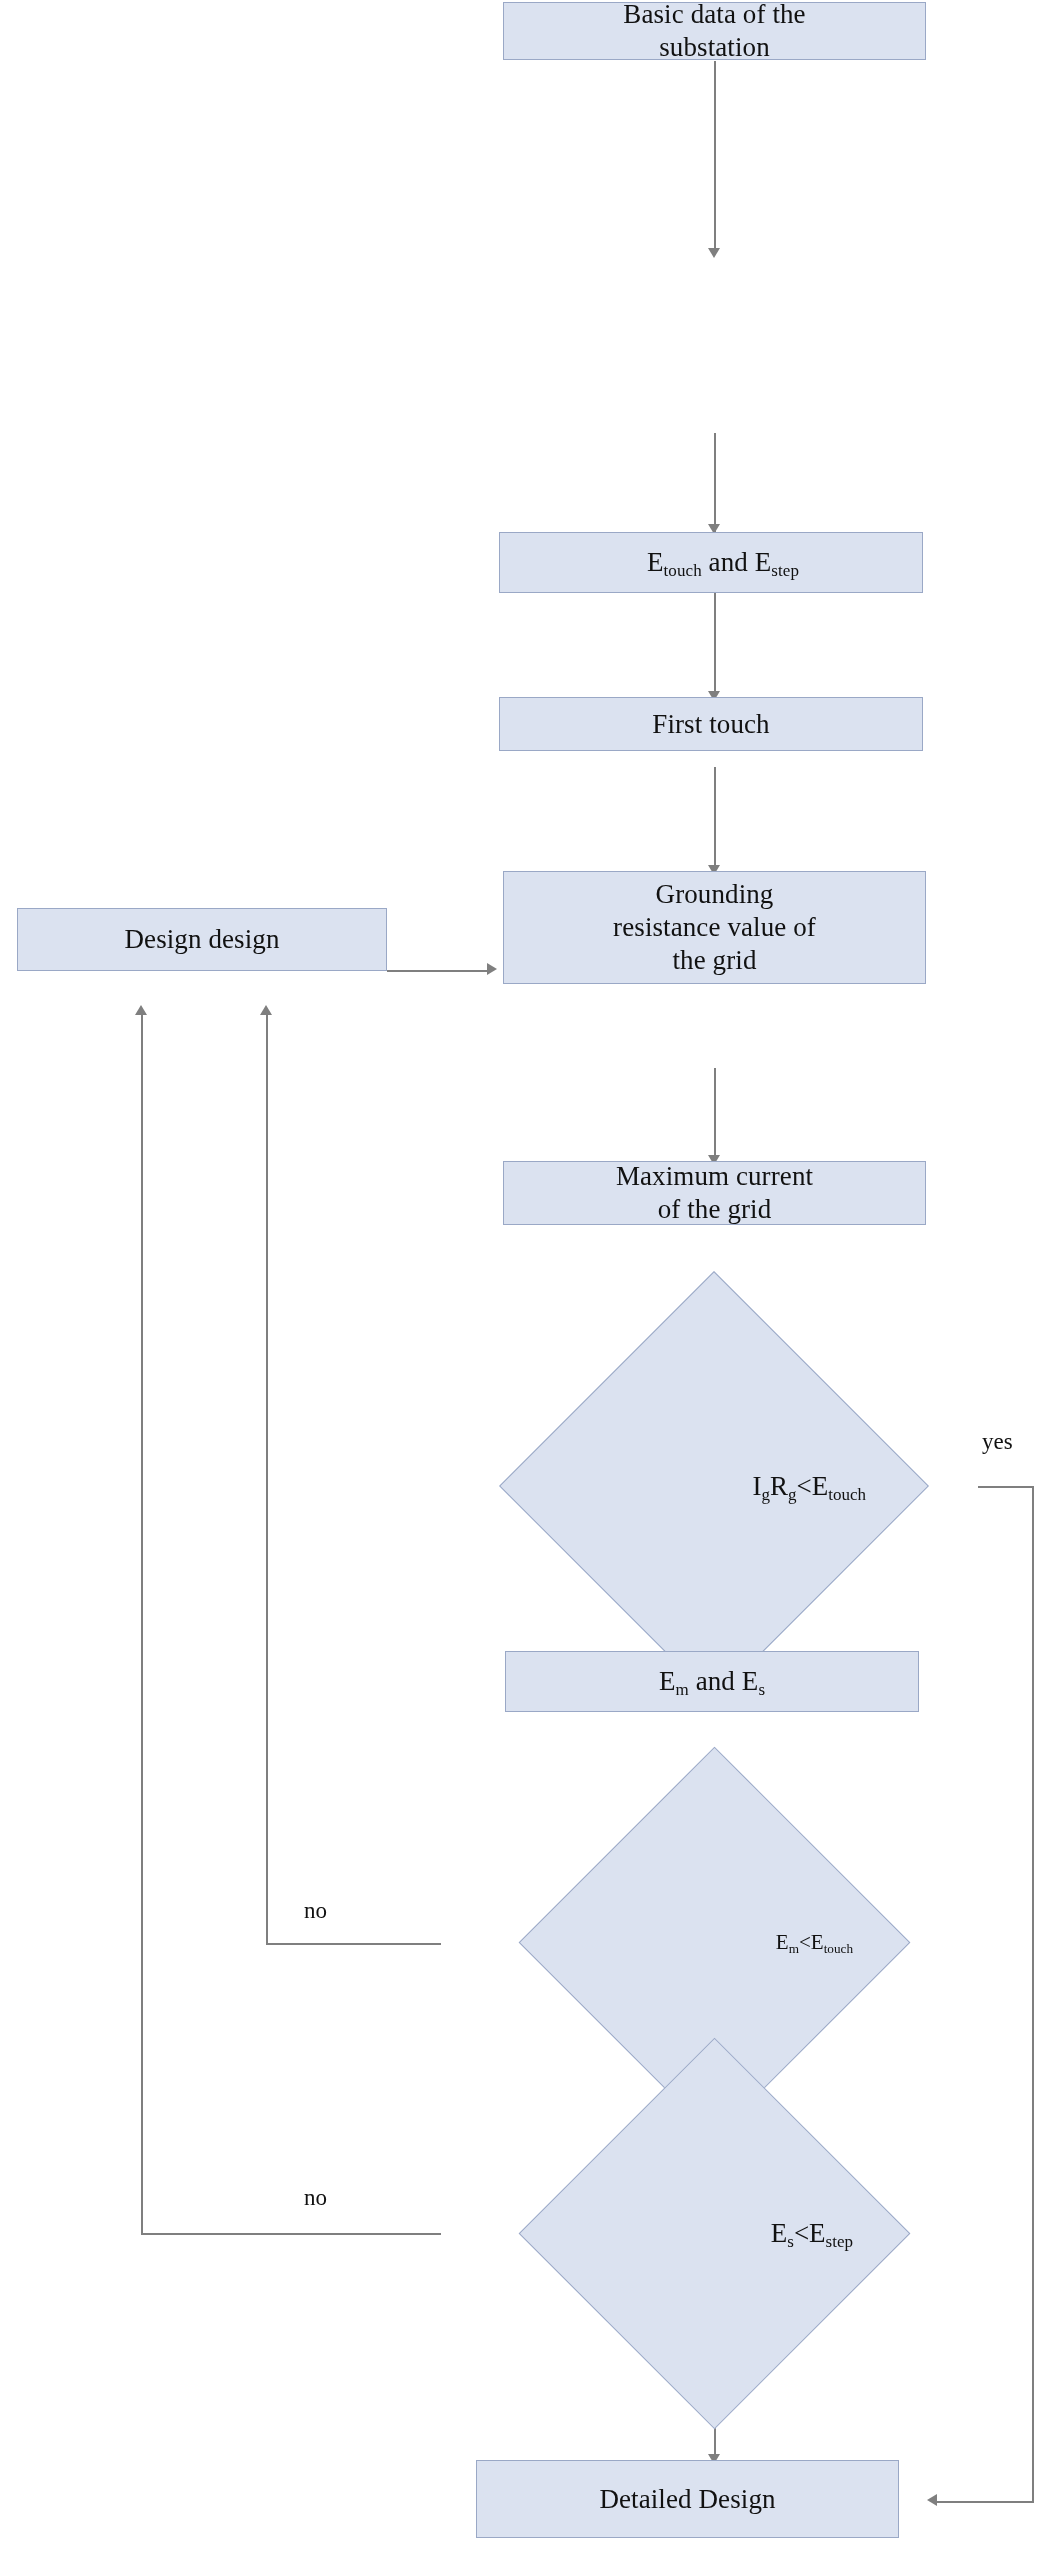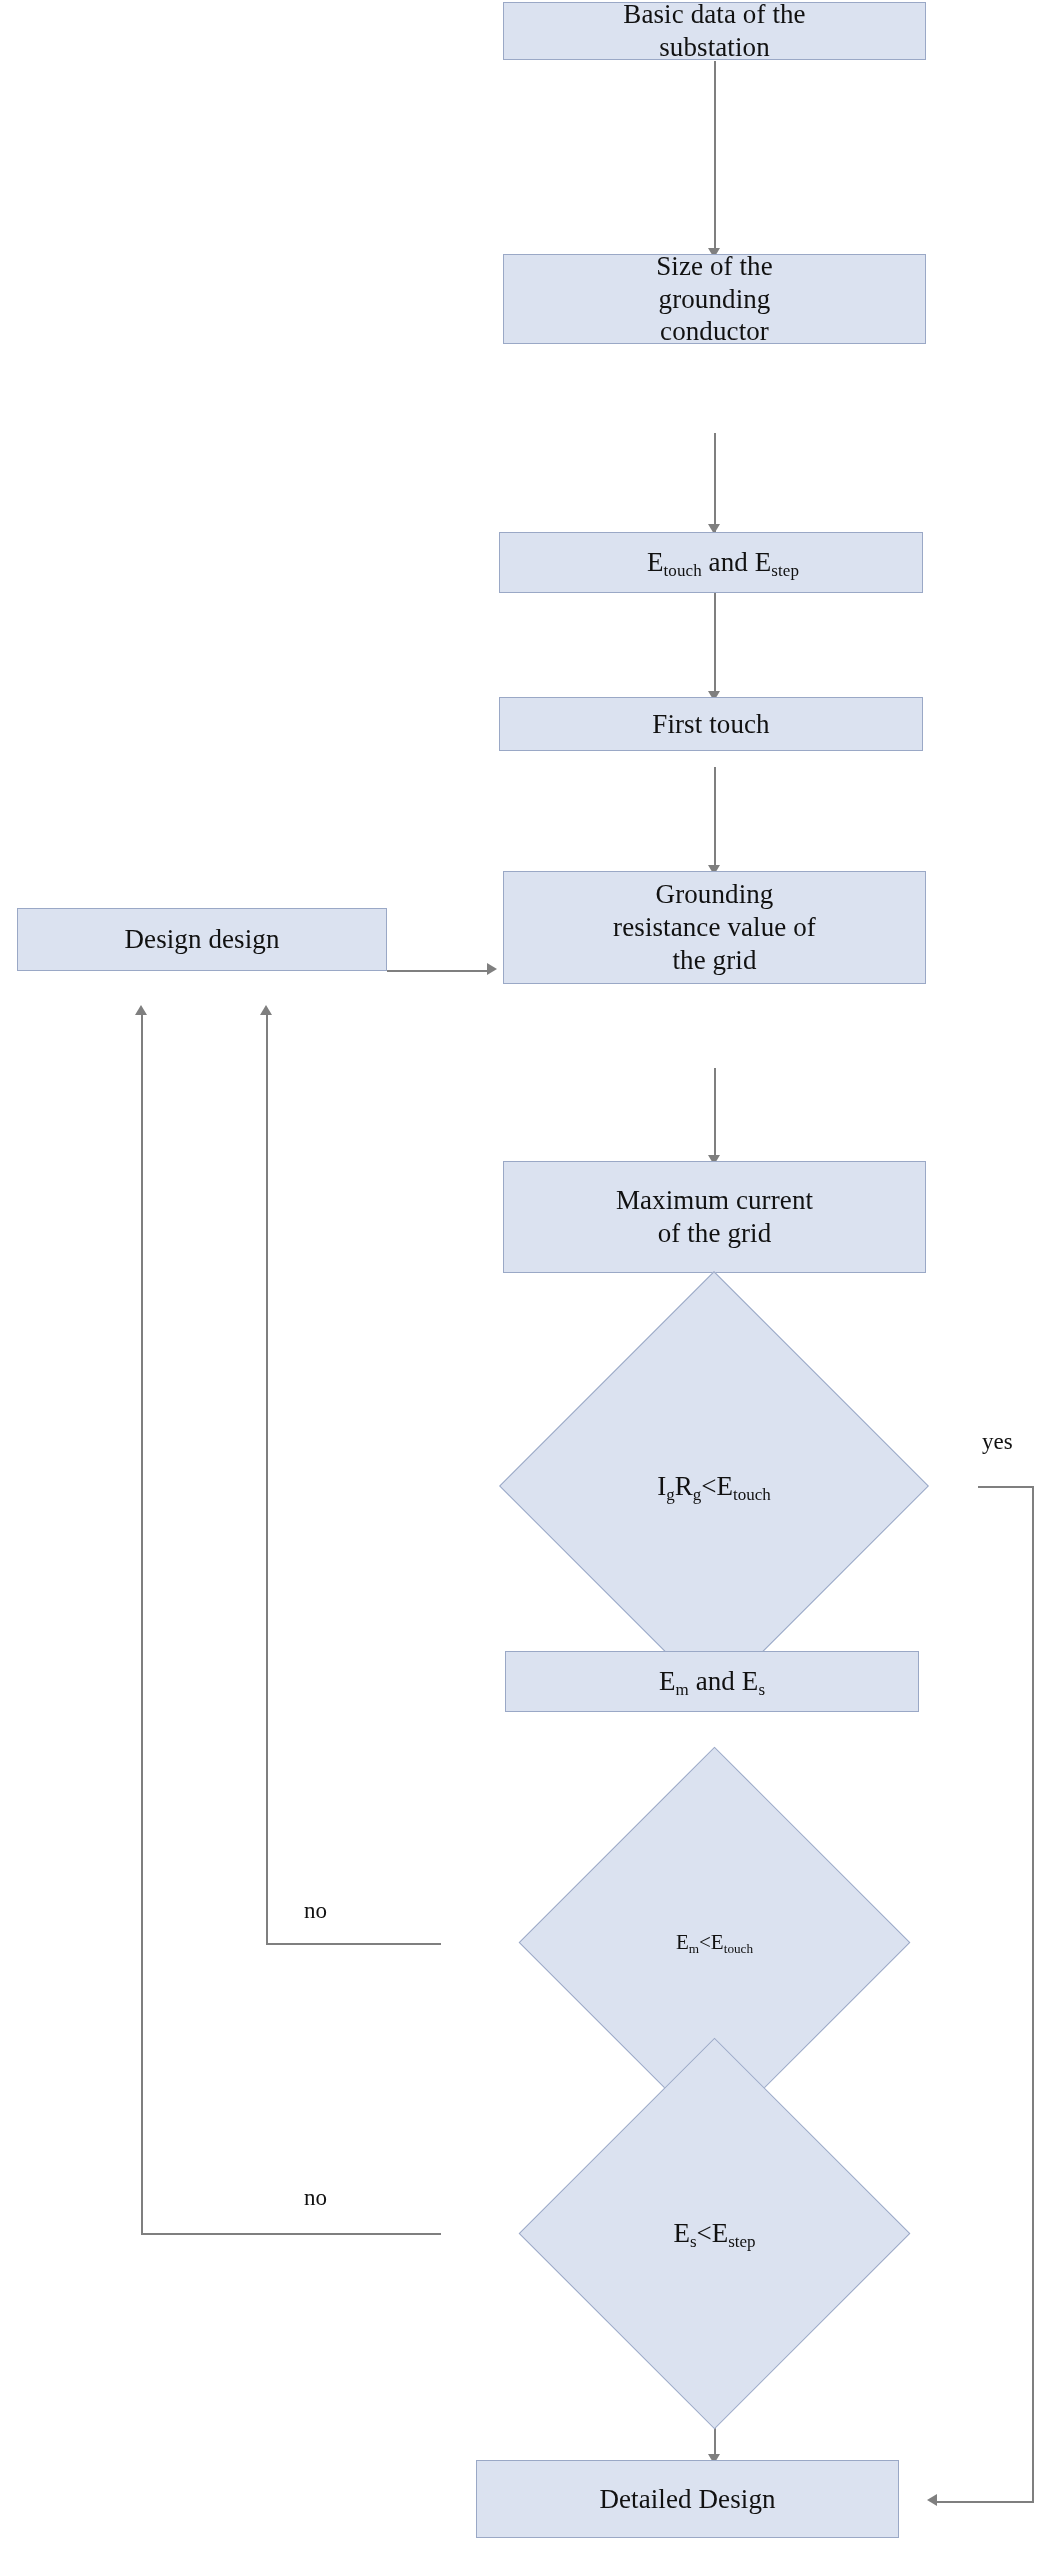--- a/index.html
+++ b/index.html
@@ -36,21 +36,21 @@
     display: block;
     padding: 0 6px;
     width: 100%;
   }
   
   .diamond {
     position: absolute;
     box-sizing: border-box;
     display: flex;
     align-items: center;
-    justify-content: center;
+    justify-content: flex-end;
   }
   .diamond .shape {
     position: absolute;
     inset: 0;
     background: #dbe2f0;
     border: 1.8px solid #9aa8c6;
     transform: rotate(45deg);
   }
   .diamond .dtxt {
     position: relative;
@@ -154,41 +154,38 @@
   <div class="vline" style="left:141px; top:1012px; height:1222px;"></div>
   <div class="arrow arrow-up" style="left:135px; top:1005px;"></div>
 
   <div class="vline" style="left:714px; top:2331px; height:129px;"></div>
   <div class="arrow arrow-down" style="left:708px; top:2454px;"></div>
 
   <div class="node" style="left:503px; top:2.4px; width:423px; height:58px; font-size:27px;">
     <span class="txt" id="n-basic-data">Basic data of the<br>substation</span>
   </div>
 
-  <div class="node" style="left:503px; top:254px; width:423px; height:90px; font-size:27px;">
-    <span class="txt" id="n-conductor-size">Size of the<br>grounding<br>conductor</span>
-  </div>
 
   <div class="node" style="left:499px; top:532px; width:424px; height:61px; font-size:27px;padding-left:24px;">
     <span class="txt" id="n-etouch-estep"><span>E</span><sub>touch</sub><span> and E</span><sub>step</sub></span>
   </div>
 
   <div class="node" style="left:499px; top:697px; width:424px; height:54px; font-size:27px;">
     <span class="txt" id="n-first-design">First touch</span>
   </div>
 
   <div class="node" style="left:503px; top:871px; width:423px; height:113px; font-size:27px;">
     <span class="txt" id="n-grounding-resistance">Grounding<br>resistance value of<br>the grid</span>
   </div>
 
   <div class="node" style="left:17px; top:908px; width:370px; height:63px; font-size:27px;">
     <span class="txt" id="n-modify-design">Design design</span>
   </div>
 
-  <div class="node" style="left:503px; top:1161px; width:423px; height:112px; font-size:27px;">
+  <div class="node" style="left:503px; top:1161px; width:423px; height:64px; font-size:27px;">
     <span class="txt" id="n-maximum-current">Maximum current<br>of the grid</span>
   </div>
 
   <div class="diamond" style="left:562px; top:1334px; width:304px; height:304px;">
     <div class="shape"></div>
     <span class="dtxt" id="n-igrg" style="font-size:27px;"><span>I</span><sub>g</sub><span>R</span><sub>g</sub><span>&lt;E</span><sub>touch</sub></span>
   </div>
 
   <div class="node" style="left:505px; top:1651px; width:414px; height:61px; font-size:27px;">
     <span class="txt" id="n-em-es"><span>E</span><sub>m</sub><span> and E</span><sub>s</sub></span>

